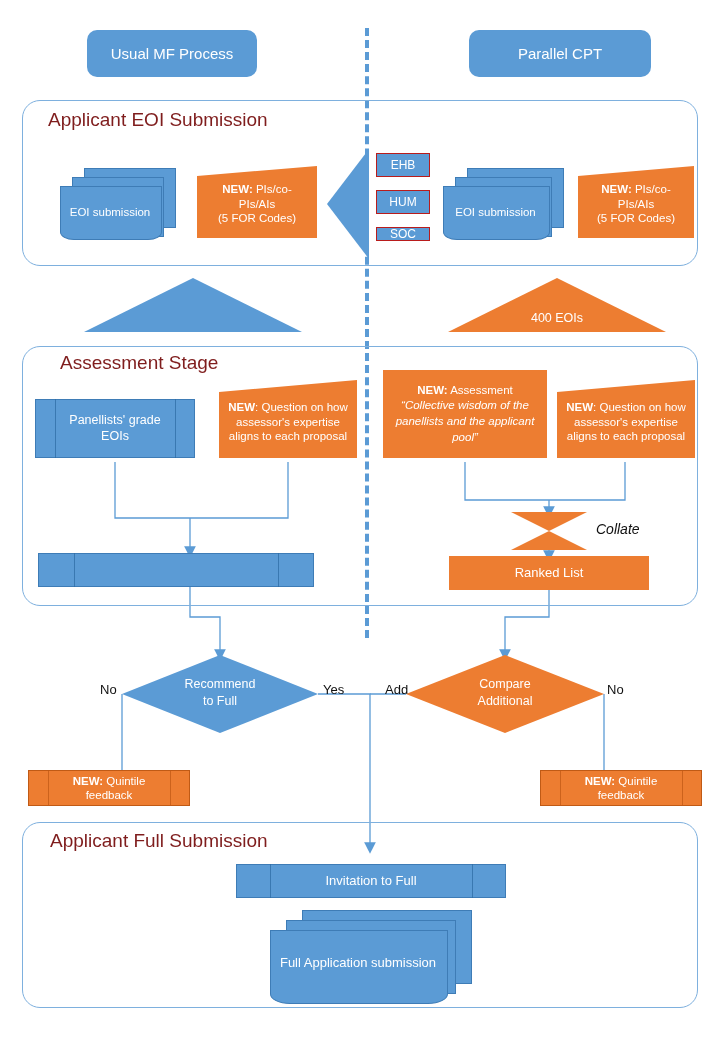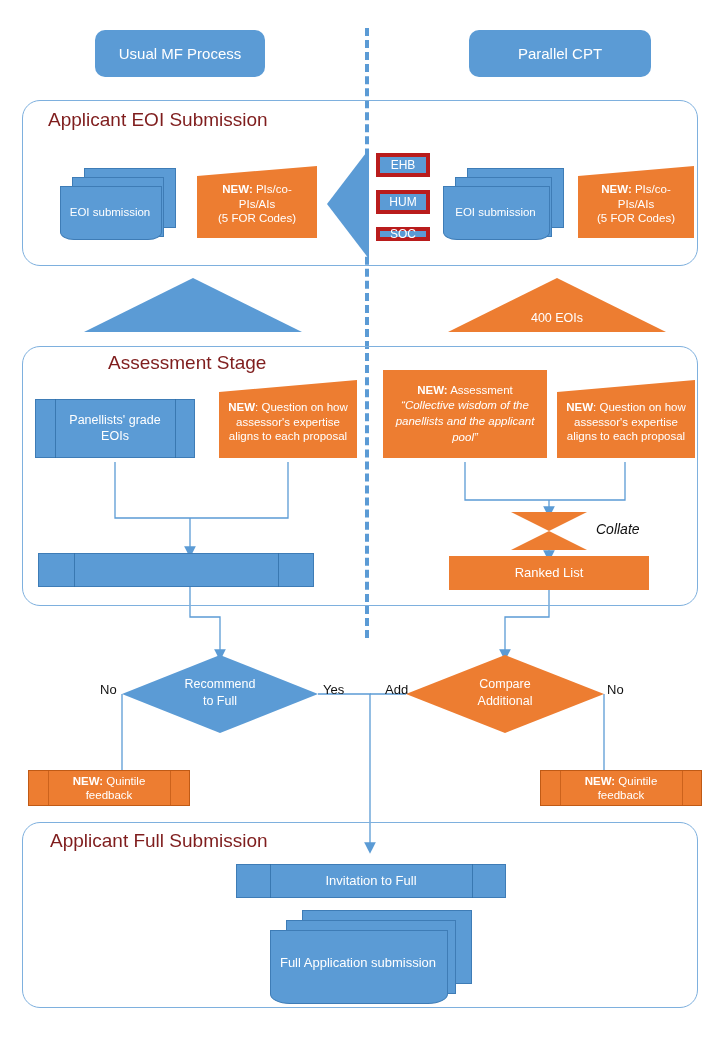--- a/index.html
+++ b/index.html
@@ -14,21 +14,21 @@
 
   
   .section{border:1.5px solid #7eb0de;border-radius:18px;background:transparent;}
   .section-title{color:#7f1d1d;font-size:19px;background:#fff;padding:0 6px;}
 
   
   .blue{background:#5b9bd5;color:#fff;}
   .orange{background:#ed7d31;color:#fff;}
   .boxtext{display:flex;align-items:center;justify-content:center;text-align:center;
            font-size:12.5px;line-height:1.25;}
-  .small-btn{border:4px solid #b91c1c;}
+  .small-btn{border:1px solid #b91c1c;}
 
   
   .proc{position:absolute;border-radius:23px;}
   .proc .rule{position:absolute;top:0;bottom:0;width:1px;background:#2e6ca4;opacity:.75;}
 
   
   .doc{position:absolute;}
   .sheet{position:absolute;background:#5b9bd5;}
 
   
@@ -71,21 +71,21 @@
       <path d="M549,548 L549,556" marker-end="url(#arw)"></path>
 
       <path d="M549,590 L549,617 L505,617 L505,655" marker-end="url(#arw)"></path>
 
       <path d="M604,694 L604,770"></path>
 
       <path d="M406,694 L370,694"></path>
     </g>
   </svg>
 
-  <div class="abs pill" style="left:95px;top:30px;width:170px;height:47px;">
+  <div class="abs pill" style="left:87px;top:30px;width:170px;height:47px;">
     <span>Usual MF Process</span>
   </div>
   <div class="abs pill" style="left:469px;top:30px;width:182px;height:47px;">
     <span>Parallel CPT</span>
   </div>
 
   <div class="abs" style="left:365px;top:28px;width:0;height:610px;
               border-left:4px dashed #5b9bd5;"></div>
 
   <div class="abs section" style="left:22px;top:100px;width:676px;height:166px;"></div>
@@ -154,21 +154,21 @@
   </svg>
 
   <svg class="abs" style="left:448px;top:278px;" width="218" height="54">
     <polygon points="109,0 218,54 0,54" fill="#ed7d31"></polygon>
   </svg>
   <div class="abs" style="left:448px;top:311px;width:218px;text-align:center;color:#fff;font-size:12.5px;">
     <span>400  EOIs</span>
   </div>
 
   <div class="abs section" style="left:22px;top:346px;width:676px;height:260px;"></div>
-  <div class="abs section-title" style="left:54px;top:352px;margin-left:48px;"><span>Assessment Stage</span></div>
+  <div class="abs section-title" style="left:54px;top:352px;"><span>Assessment Stage</span></div>
 
   <div class="proc" style="left:35px;top:399px;width:160px;height:59px;">
     <div class="abs blue" style="left:0;top:0;width:160px;height:59px;border:1px solid #3e7cb6;"></div>
     <div class="rule" style="left:20px;"></div>
     <div class="rule" style="left:140px;"></div>
     <div class="boxtext" style="position:absolute;left:20px;top:0;width:120px;height:59px;color:#fff;">Panellists' grade EOIs</div>
   </div>
 
   <div class="skew" style="left:219px;top:380px;width:138px;height:78px;">
     <svg width="138" height="78" style="position:absolute;left:0;top:0;">

